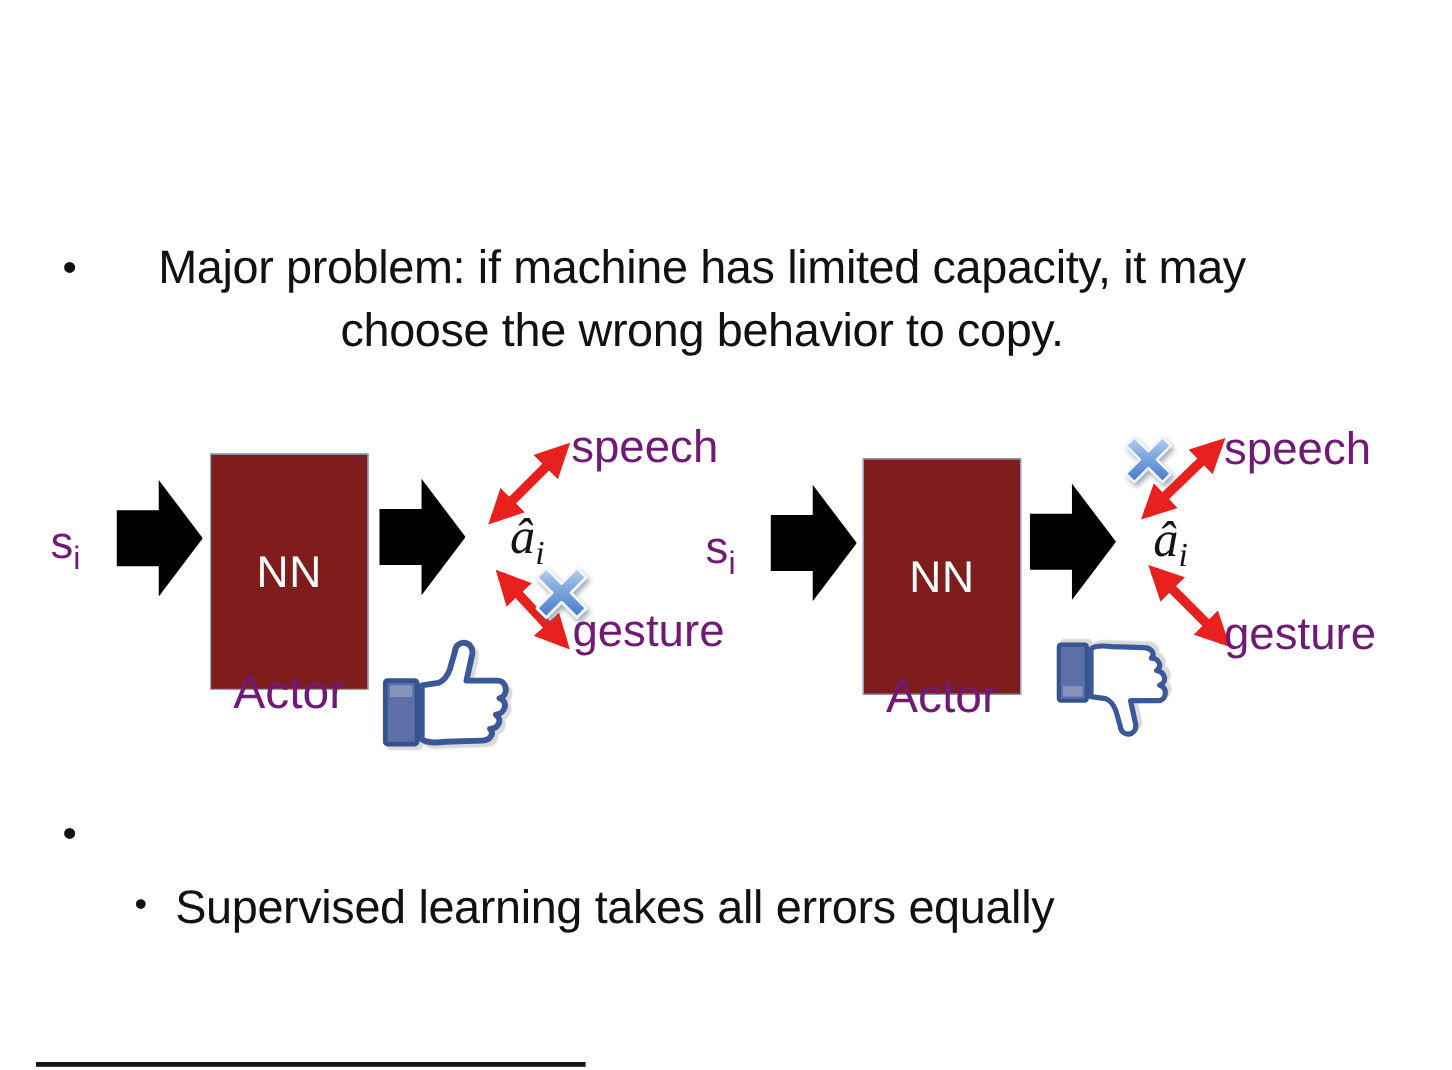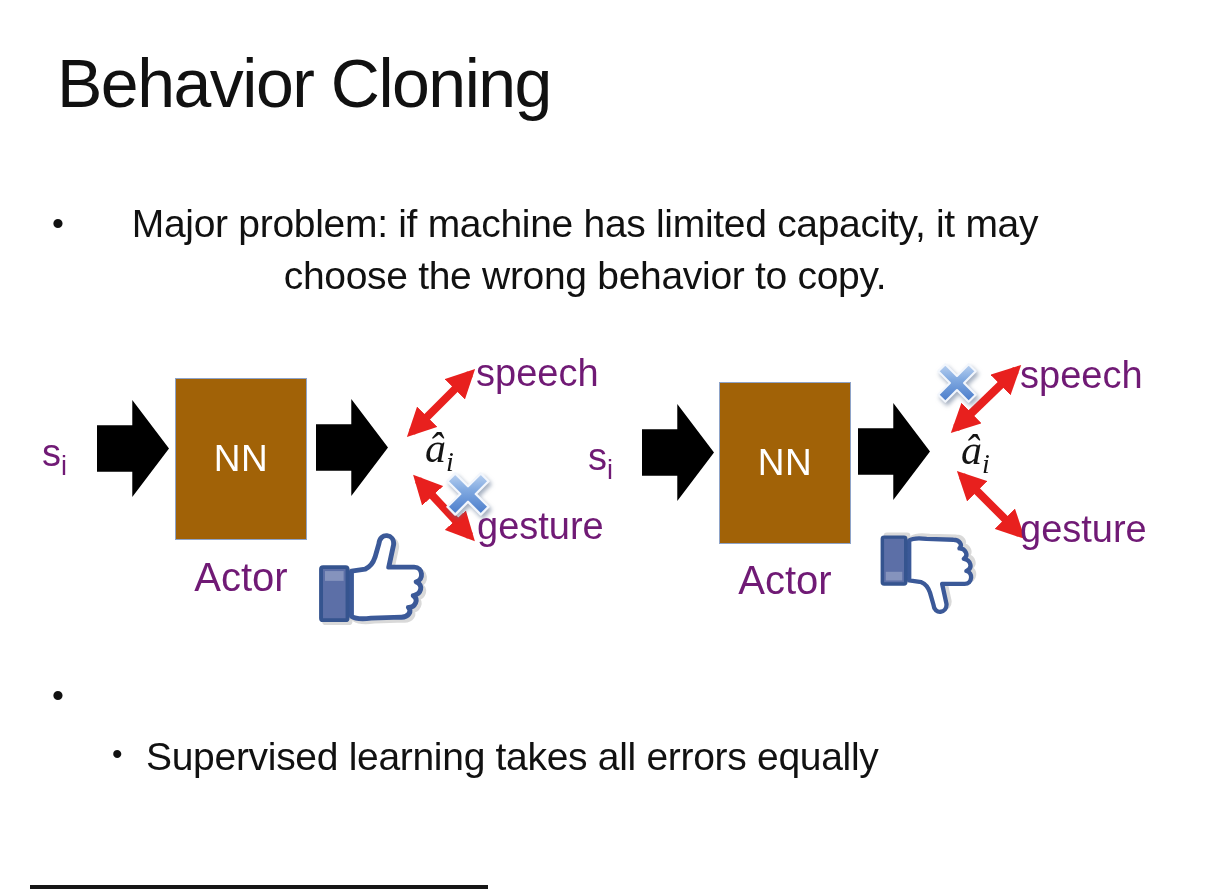--- a/index.html
+++ b/index.html
@@ -17,21 +17,21 @@
   .bullet-text{font-size:39px;line-height:1.33;color:#111;letter-spacing:-0.3px;text-align:center;}
   .b1{left:52px;top:198px;width:1030px;}
   .b2{left:52px;top:670px;width:1100px;}
   .b3{left:112px;top:731px;width:1020px;}
   .b3 .bullet-glyph{flex:0 0 34px;font-size:30px;}
 
   
   .state-label,.branch-label,.caption-label{font-size:38px;color:#701a75;white-space:nowrap;}
   .state-sub{font-size:27px;position:relative;top:9px;}
   .nn-box{
-    width:132px;height:162px;background:#a16207;border:1px solid #8EA3C8;
+    width:132px;height:197px;background:#7f1d1d;border:1px solid #8EA3C8;
     display:flex;align-items:center;justify-content:center;box-sizing:border-box;
   }
   .nn-label{color:#ffffff;font-size:37px;letter-spacing:0.5px;}
   .barrow{width:72px;height:97px;background:#000;
     clip-path:polygon(0% 26%,49% 26%,49% 0%,100% 50%,49% 100%,49% 74%,0% 74%);}
   .action-label{font-family:Liberation Serif, serif;font-style:italic;font-size:42px;color:#141414;white-space:nowrap;margin-left:31px;}
   .action-sub{font-size:28px;position:relative;top:9px;}
   .rarrow{overflow:visible;}
   .rarrow line{stroke:#E8201E;stroke-width:8;}
   .xicon{filter:drop-shadow(2px 3px 2px rgba(90,110,140,0.55));}
@@ -50,21 +50,20 @@
         <path d="M0,0 L10,5 L0,10 z" fill="#E8201E"></path>
       </marker>
       <linearGradient id="xg" x1="0" y1="0" x2="1" y2="1">
         <stop offset="0" stop-color="#E3EEFB"></stop>
         <stop offset="0.45" stop-color="#7FA8E0"></stop>
         <stop offset="1" stop-color="#2B62BE"></stop>
       </linearGradient>
     </defs>
   </svg>
 
-  <div class="abs title">Behavior Cloning</div>
 
   <div class="abs bullet-row b1">
     <span class="bullet-glyph">•</span>
     <span class="bullet-text">Major problem: if machine has limited capacity, it may choose the wrong behavior to copy.</span>
   </div>
 
   <div class="abs state-label" style="left:42px;top:432px;"><span>s</span><span class="state-sub">i</span></div>
 
   <div class="abs barrow" style="left:97px;top:400px;"></div>
 

